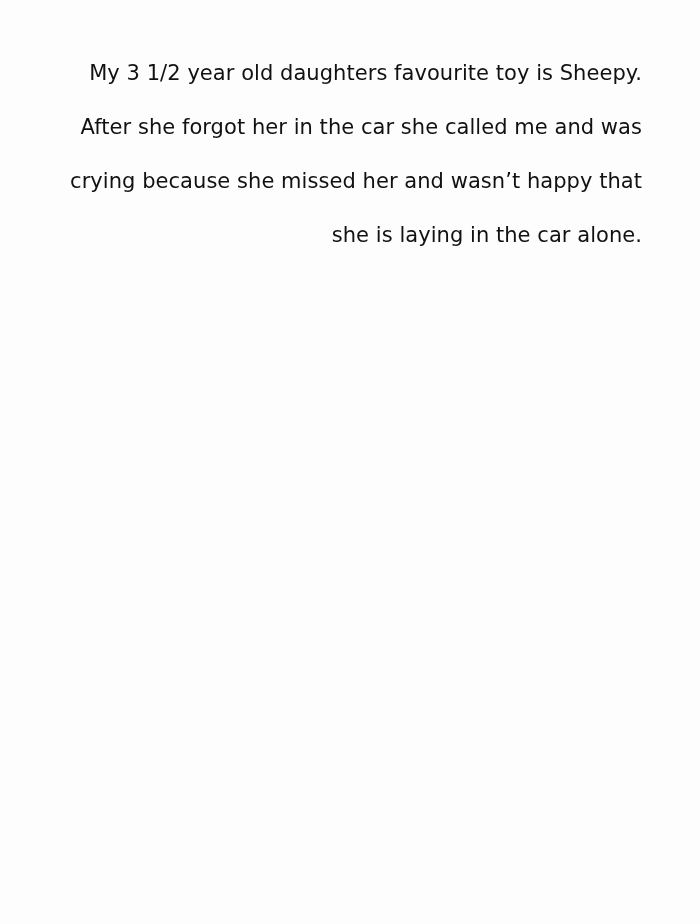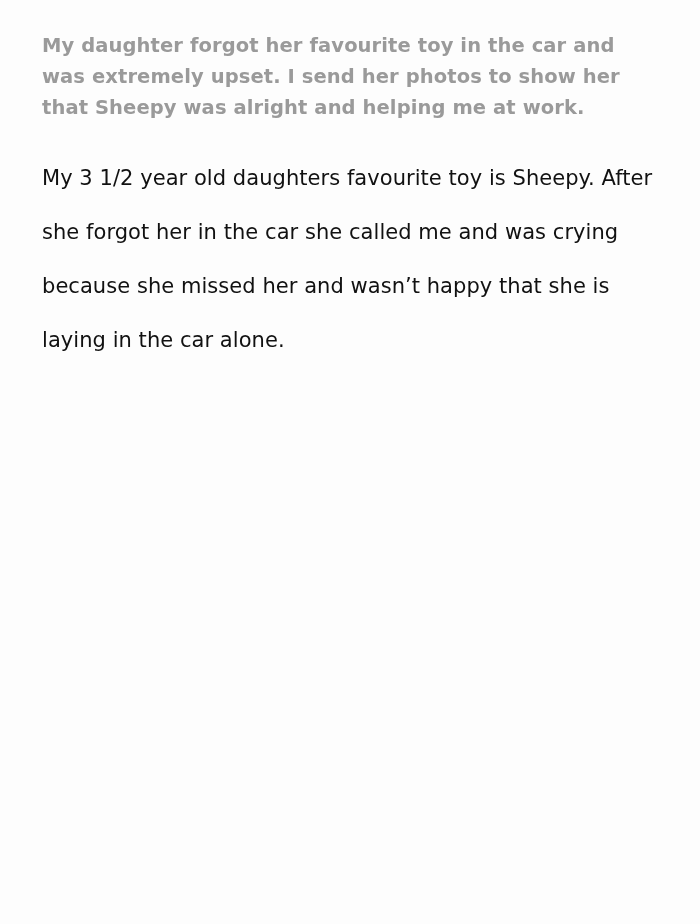--- a/index.html
+++ b/index.html
@@ -32,27 +32,27 @@
   }
   .article-body {
     font-size: 21px;
     line-height: 54px;
     color: #111111;
     letter-spacing: 0.05px;
     margin: 0;
     max-width: 620px;
   }
   .para {
-    margin: 0;
+    margin: 16px;
+    text-align: right;
   }
   .para + .para {
     margin-top: 54px;
   }
 </style>
 </head>
 <body>
 
 <div class="page">
-  <h1 class="article-title">My daughter forgot her favourite toy in the car and was extremely upset. I send her photos to show her that Sheepy was alright and helping me at work.</h1>
   <div class="article-body">
     <p class="para">My 3 1/2 year old daughters favourite toy is Sheepy. After she forgot her in the car she called me and was crying because she missed her and wasn’t happy that she is laying in the car alone.</p>
   </div>
 </div>
 
 </body></html>

